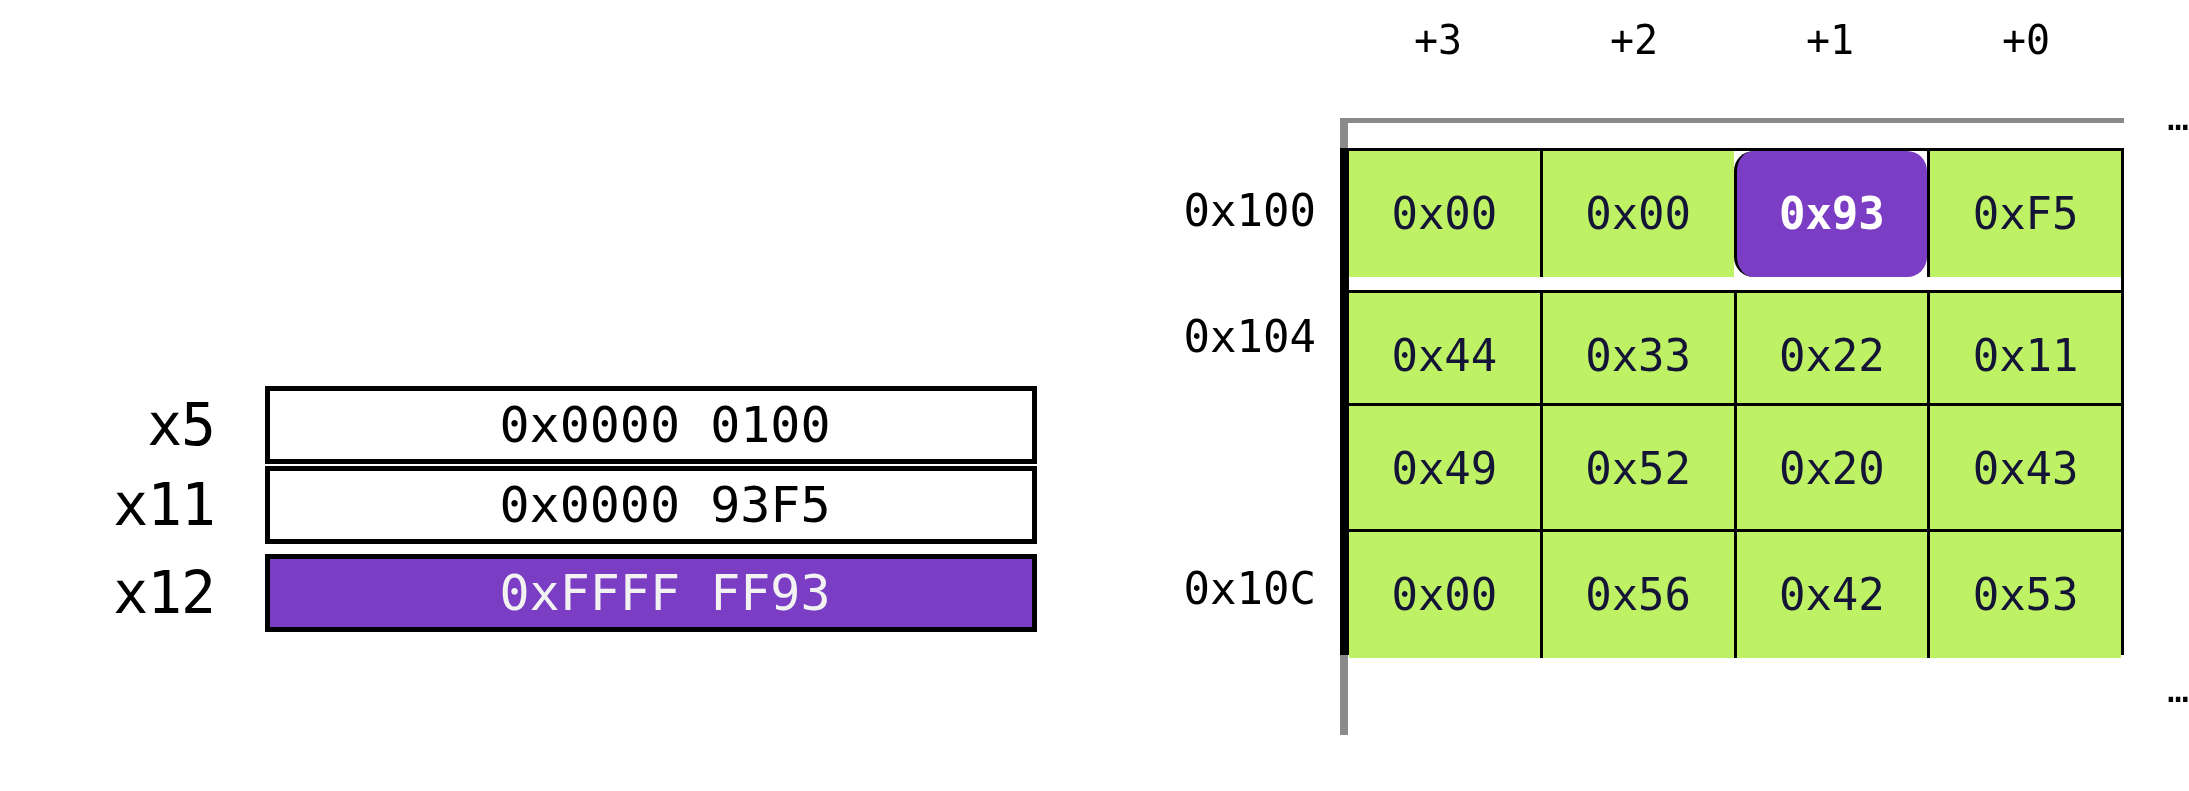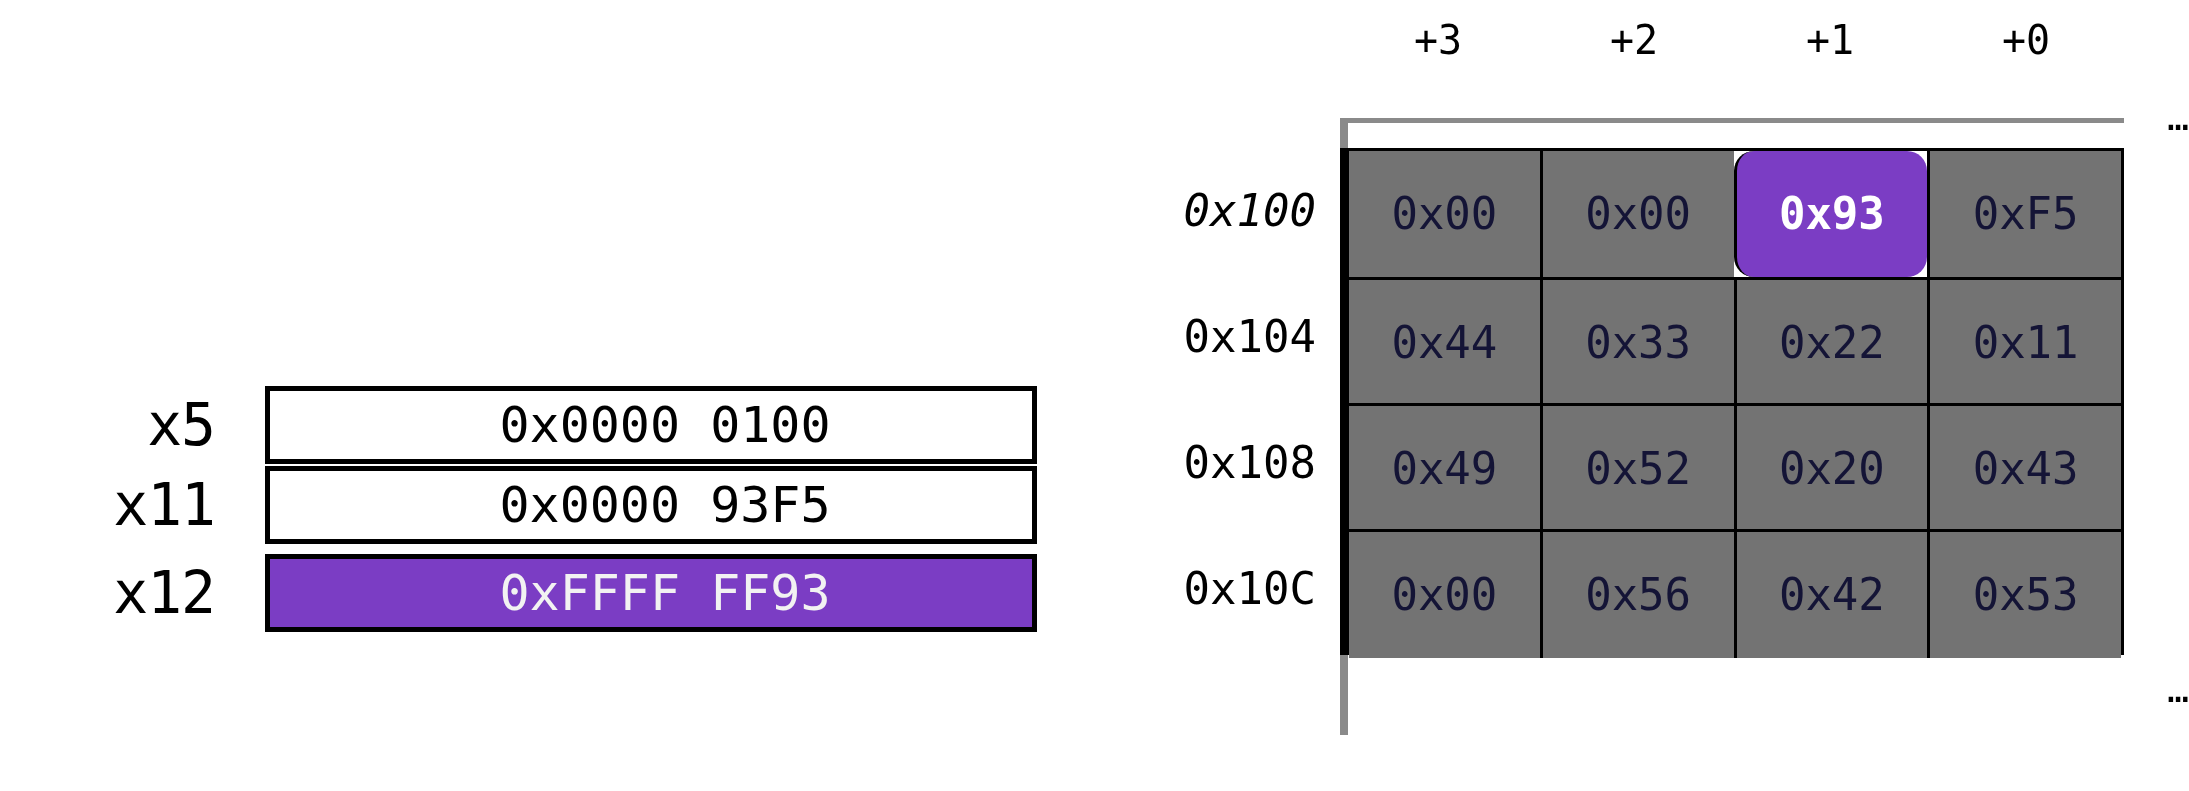--- a/index.html
+++ b/index.html
@@ -46,35 +46,35 @@
   .ell{position:absolute;right:0;width:210px;text-align:right;
     font-size:36px;color:#000;line-height:1;}
   .ell.top{top:100px;}
   .ell.bot{top:672px;}
 
   
   .grid{position:absolute;left:220px;top:148px;width:784px;height:507px;
     box-sizing:border-box;border:3px solid #000;border-left:9px solid #000;}
   .mrow{position:absolute;left:0;width:100%;height:126px;display:flex;}
   .mrow.m0{top:0;}
-  .mrow.m1{top:126px;}
+  .mrow.m1{top:139px;}
   .mrow.m2{top:252px;}
   .mrow.m3{top:378px;}
   .mrow + .mrow{border-top:3px solid #000;}
   .mcell{flex:1 1 0;box-sizing:border-box;display:flex;
     align-items:center;justify-content:center;
-    font-size:44px;color:#141436;line-height:1;background:#737373;}
+    font-size:44px;color:#141436;line-height:1;background:#bef264;}
   .mcell + .mcell{border-left:3px solid #000;}
   .mcell.hl{background:#7B3DC4;color:#ffffff;font-weight:bold;border-radius:20px;}
 
   
   .rlabel{position:absolute;left:0;width:196px;height:126px;
     display:flex;align-items:center;justify-content:flex-end;
     font-size:44px;color:#000;line-height:1;}
-  .rlabel.m0{top:148px;font-style:italic;}
+  .rlabel.m0{top:148px;}
   .rlabel.m1{top:274px;}
   .rlabel.m2{top:400px;}
   .rlabel.m3{top:526px;}
 </style>
 </head>
 <body>
 
 <div id="registers">
 
   <div class="reg-row r0">
@@ -111,21 +111,20 @@
 
   <div class="gray-top-rule"></div>
   <div class="gray-spine-top"></div>
   <div class="gray-spine-bot"></div>
 
   <div class="ell top">…</div>
   <div class="ell bot">…</div>
 
   <div class="rlabel m0">0x100</div>
   <div class="rlabel m1">0x104</div>
-  <div class="rlabel m2">0x108</div>
   <div class="rlabel m3">0x10C</div>
 
   <div class="grid">
 
     <div class="mrow m0">
       <div class="mcell">0x00</div>
       <div class="mcell">0x00</div>
       <div class="mcell hl">0x93</div>
       <div class="mcell">0xF5</div>
     </div>

